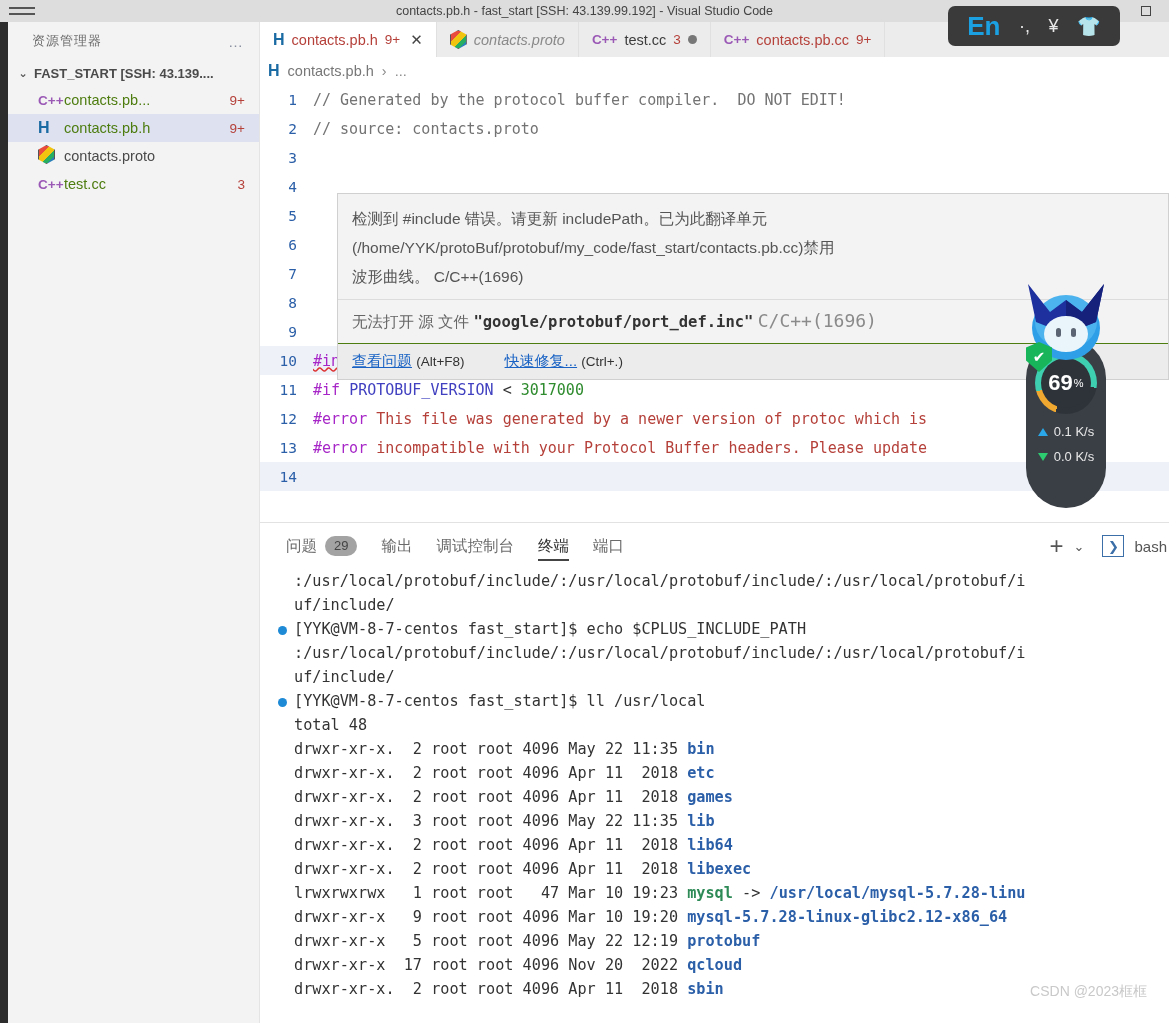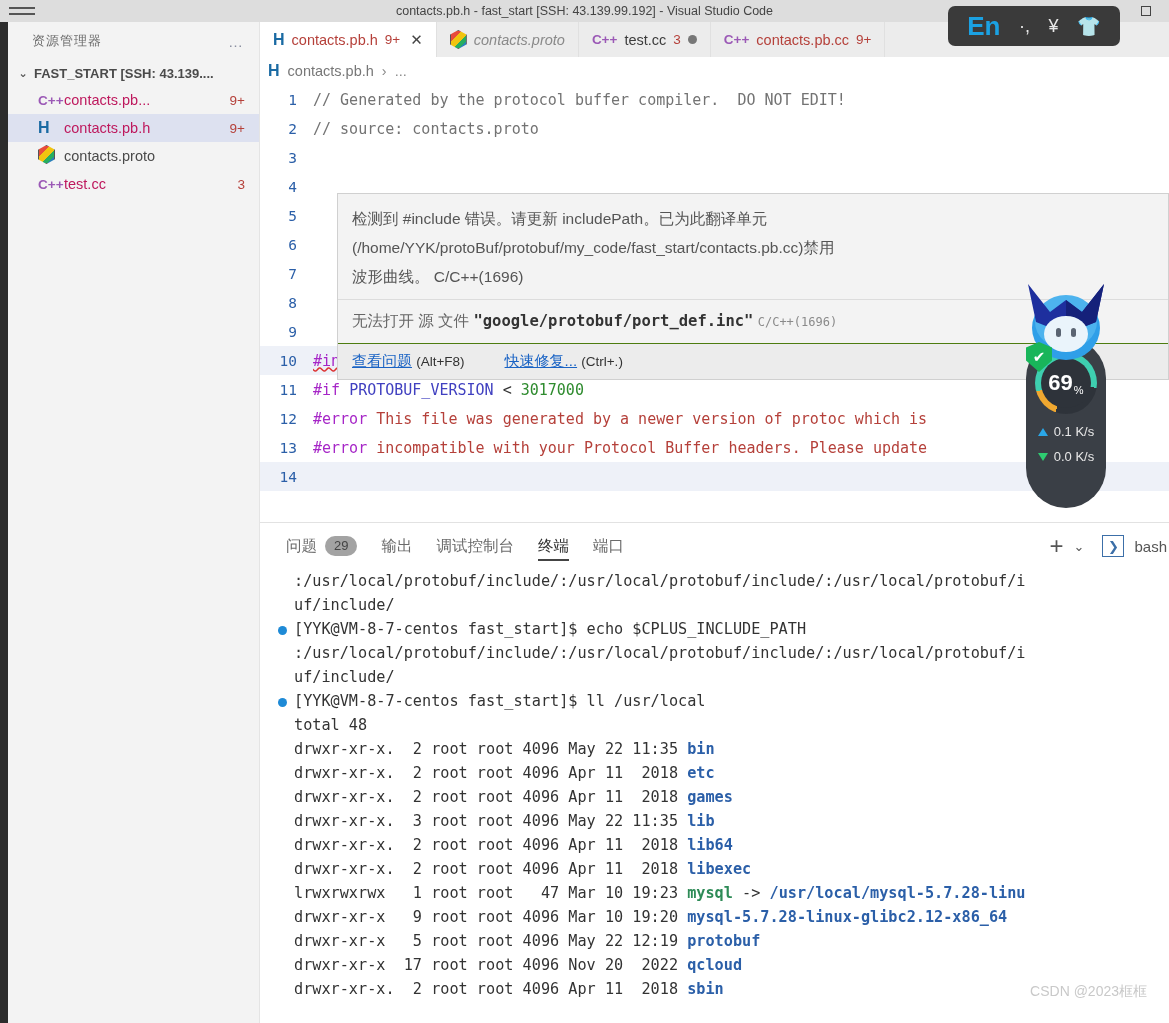--- a/index.html
+++ b/index.html
@@ -60,21 +60,21 @@
   .file-row {
     height: 28px; display: flex; align-items: center;
     padding-left: 30px; padding-right: 14px; font-size: 14.5px;
     white-space: nowrap;
   }
   .file-row.selected { background: #dde1f0; }
   .ficon { width: 26px; flex: 0 0 26px; font-size: 13.5px; font-weight: bold; }
   .ficon.cpp { color: #9b59b6; }
   .ficon.h   { color: #1a6aa3; font-size: 16px; }
   .fname { flex: 1 1 auto; overflow: hidden; text-overflow: ellipsis; }
-  .fname.err { color: #be185d; }
+  .fname.err { color: #4d7c0f; }
   .fname.plain { color: #4a4a4a; }
   .fbadge { color: #b5403a; font-size: 13.5px; margin-left: 8px; }
   .proto-icon {
     width: 17px; height: 19px; display: inline-block; position: relative;
     background:
       linear-gradient(135deg,#e74c3c 0 33%, #f1c40f 33% 60%, #27ae60 60% 80%, #2980b9 80% 100%);
     clip-path: polygon(50% 0%, 100% 25%, 100% 75%, 50% 100%, 0% 75%, 0% 25%);
     border: 1px solid #555;
   }
 
@@ -137,21 +137,21 @@
     background: #f3f3f3; border: 1px solid #d0d0d0;
     font-family: "Liberation Sans", sans-serif;
   }
   .hc-body {
     padding: 10px 14px 8px 14px; font-size: 15.5px; color: #555;
     line-height: 29px;
   }
   .hc-sep { border-top: 1px solid #dcdcdc; }
   .hc-row2 { padding: 8px 14px; font-size: 15.5px; color: #666; line-height: 26px; }
   .hc-row2 .bold-mono { font-family:"DejaVu Sans Mono",monospace; font-weight:bold; color:#333; }
-  .hc-row2 .code-tag { color: #8a8a8a; font-family:"DejaVu Sans Mono",monospace; font-size:12px; }
+  .hc-row2 .code-tag { color: #8a8a8a; font-family:"DejaVu Sans Mono",monospace; font-size:18px; }
   .hc-actions {
     background: #ececec; border-top: 1px solid #4d7c0f;
     padding: 8px 14px; display: flex; gap: 40px; font-size: 15px;
   }
   .hc-actions a { color: #1a63c4; text-decoration: underline; cursor: pointer; }
   .hc-actions .kbd { color: #333; text-decoration: none; font-size: 13.5px; }
 
   
   .panel {
     position: absolute; left: 260px; top: 522px; width: 909px; height: 501px;
@@ -223,21 +223,21 @@
     width: 62px; height: 62px; border-radius: 50%;
     background: conic-gradient(from 200deg, #f0a830 0 15%, #3ecfb0 15% 72%, #2e333a 72% 100%);
     display: flex; align-items: center; justify-content: center; position: relative;
   }
   .ring::after {
     content: ''; position: absolute; left: 6px; top: 6px; right: 6px; bottom: 6px;
     border-radius: 50%; background: #2e333a;
   }
   .ring-label {
     position: relative; z-index: 2; color: #fff; font-size: 22px; font-weight: bold;
-    display: flex; align-items: flex-end;
+    display: flex; align-items: center;
   }
   .ring-label small { font-size: 11px; font-weight: normal; margin-left: 1px; }
   .spd { display: flex; align-items: center; gap: 6px; color: #e8e8e8; font-size: 13px; margin-top: 10px; }
   .tri-up { width:0;height:0;border-left:5px solid transparent;border-right:5px solid transparent;border-bottom:8px solid #2aa7e8; }
   .tri-dn { width:0;height:0;border-left:5px solid transparent;border-right:5px solid transparent;border-top:8px solid #2ecc71; }
 
   .mascot {
     position: absolute; left: 1020px; top: 278px; width: 92px; height: 92px; z-index: 36;
   }
   .shield {

